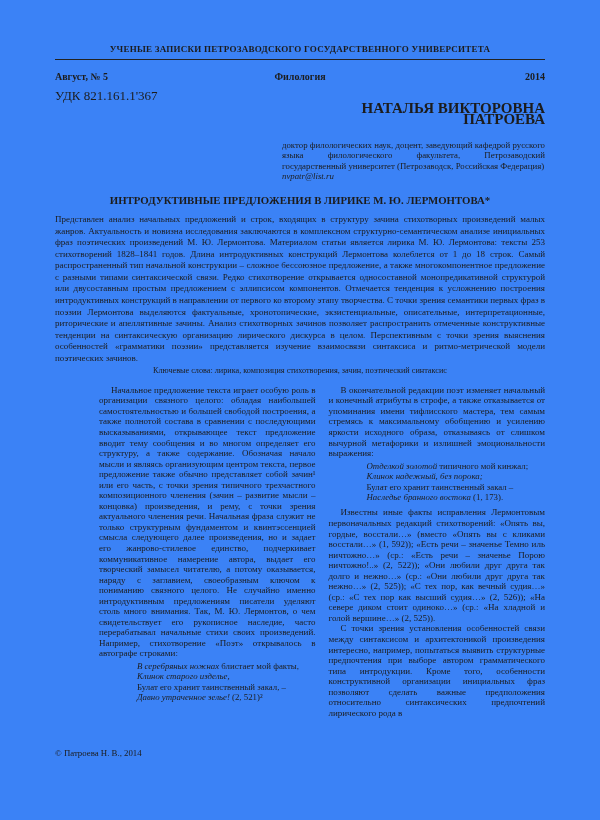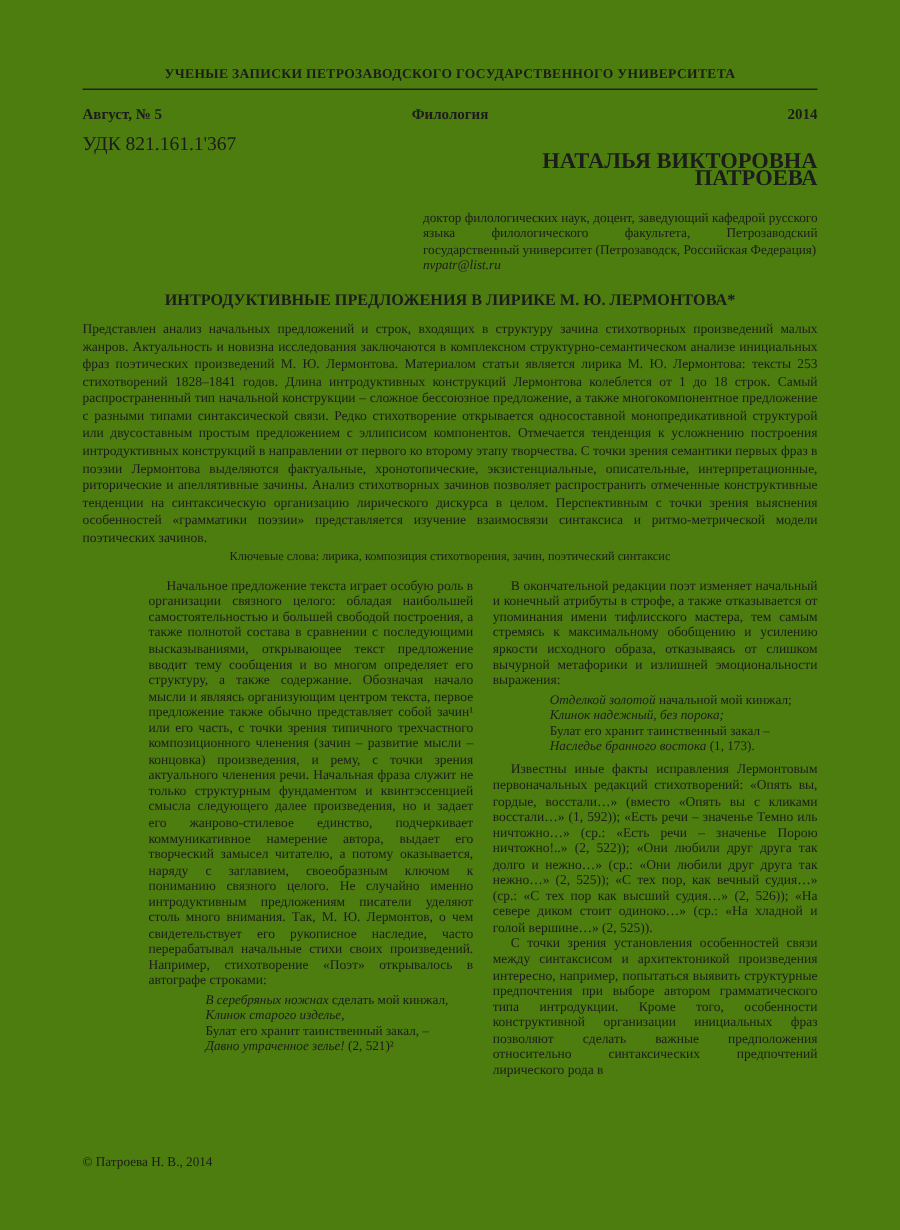--- a/index.html
+++ b/index.html
@@ -1,21 +1,21 @@
 <!DOCTYPE html>
 <html lang="ru"><head>
 <meta charset="utf-8">
 <style>
   html,body{margin:0;padding:0;background:#ffffff;}
   .page{
     position:relative;
     width:600px;height:820px;
     box-sizing:border-box;
     padding:44px 55px 0 55px;
-    background:#4d7c0f;
+    background:#3b82f6;
     color:#1c1c1c;
     font-family:"Liberation Serif","DejaVu Serif",serif;
     overflow:hidden;
   }
   .jheader{font-size:9px;font-weight:bold;text-align:center;letter-spacing:.25px;line-height:10px;}
   .hrule{border-bottom:1px solid #222;margin-top:5px;}
   .issue-row{display:flex;margin-top:11px;font-weight:bold;font-size:10px;line-height:11px;gap:44px;}
   .issue-row .cell{flex:1;}
   .issue-row .c-mid{text-align:center;}
   .issue-row .c-right{text-align:right;}
@@ -26,21 +26,21 @@
   .author-email{font-size:8.8px;font-style:italic;line-height:10.3px;}
   .title{font-size:10.8px;font-weight:bold;text-align:center;margin:13px 0 0 0;line-height:12px;}
   .abstract{font-size:9px;line-height:11.55px;text-align:justify;margin:8px 0 0 0;}
   .keywords{font-size:8.2px;line-height:9.5px;margin:2px 0 0 0;text-align:center;}
   .columns{display:flex;gap:13px;margin-top:9px;margin-left:44px;}
   .col{flex:1;min-width:0;font-size:9px;line-height:10.55px;text-align:justify;}
   .bp{margin:0;text-indent:12px;}
   .poem{margin:2px 0 5px 38px;font-size:8.8px;line-height:10.45px;text-align:left;}
   .poem-line{white-space:normal;}
   .it{font-style:italic;}
-  .copyright{position:absolute;left:55px;top:769px;font-size:8.8px;line-height:10px;}
+  .copyright{position:absolute;left:55px;top:748px;font-size:8.8px;line-height:10px;}
 </style>
 </head>
 <body>
 
 <div class="page">
 
   <div class="jheader">УЧЕНЫЕ ЗАПИСКИ ПЕТРОЗАВОДСКОГО ГОСУДАРСТВЕННОГО УНИВЕРСИТЕТА</div>
   <div class="hrule"></div>
 
   <div class="issue-row">
@@ -60,31 +60,31 @@
   <h1 class="title">ИНТРОДУКТИВНЫЕ ПРЕДЛОЖЕНИЯ В ЛИРИКЕ М. Ю. ЛЕРМОНТОВА*</h1>
 
   <p class="abstract">Представлен анализ начальных предложений и строк, входящих в структуру зачина стихотворных произведений малых жанров. Актуальность и новизна исследования заключаются в комплексном структурно-семантическом анализе инициальных фраз поэтических произведений М. Ю. Лермонтова. Материалом статьи является лирика М. Ю. Лермонтова: тексты 253 стихотворений 1828–1841 годов. Длина интродуктивных конструкций Лермонтова колеблется от 1 до 18 строк. Самый распространенный тип начальной конструкции – сложное бессоюзное предложение, а также многокомпонентное предложение с разными типами синтаксической связи. Редко стихотворение открывается односоставной монопредикативной структурой или двусоставным простым предложением с эллипсисом компонентов. Отмечается тенденция к усложнению построения интродуктивных конструкций в направлении от первого ко второму этапу творчества. С точки зрения семантики первых фраз в поэзии Лермонтова выделяются фактуальные, хронотопические, экзистенциальные, описательные, интерпретационные, риторические и апеллятивные зачины. Анализ стихотворных зачинов позволяет распространить отмеченные конструктивные тенденции на синтаксическую организацию лирического дискурса в целом. Перспективным с точки зрения выяснения особенностей «грамматики поэзии» представляется изучение взаимосвязи синтаксиса и ритмо-метрической модели поэтических зачинов.</p>
   <p class="keywords">Ключевые слова: лирика, композиция стихотворения, зачин, поэтический синтаксис</p>
 
   <div class="columns">
 
     <div class="col">
       <p class="bp">Начальное предложение текста играет особую роль в организации связного целого: обладая наибольшей самостоятельностью и большей свободой построения, а также полнотой состава в сравнении с последующими высказываниями, открывающее текст предложение вводит тему сообщения и во многом определяет его структуру, а также содержание. Обозначая начало мысли и являясь организующим центром текста, первое предложение также обычно представляет собой зачин¹ или его часть, с точки зрения типичного трехчастного композиционного членения (зачин – развитие мысли – концовка) произведения, и рему, с точки зрения актуального членения речи. Начальная фраза служит не только структурным фундаментом и квинтэссенцией смысла следующего далее произведения, но и задает его жанрово-стилевое единство, подчеркивает коммуникативное намерение автора, выдает его творческий замысел читателю, а потому оказывается, наряду с заглавием, своеобразным ключом к пониманию связного целого. Не случайно именно интродуктивным предложениям писатели уделяют столь много внимания. Так, М. Ю. Лермонтов, о чем свидетельствует его рукописное наследие, часто перерабатывал начальные стихи своих произведений. Например, стихотворение «Поэт» открывалось в автографе строками:</p>
       <div class="poem">
-        <div class="poem-line"><span class="it">В серебряных ножнах </span><span>сделать мой кинжал,</span></div>
+        <div class="poem-line"><span class="it">В серебряных ножнах </span><span>блистает мой факты,</span></div>
         <div class="poem-line"><span class="it">Клинок старого изделье,</span><span></span></div>
         <div class="poem-line"><span class="it"></span><span>Булат его хранит таинственный закал, –</span></div>
         <div class="poem-line"><span class="it">Давно утраченное зелье! </span><span>(2, 521)²</span></div>
       </div>
     </div>
 
     <div class="col">
       <p class="bp">В окончательной редакции поэт изменяет начальный и конечный атрибуты в строфе, а также отказывается от упоминания имени тифлисского мастера, тем самым стремясь к максимальному обобщению и усилению яркости исходного образа, отказываясь от слишком вычурной метафорики и излишней эмоциональности выражения:</p>
       <div class="poem">
-        <div class="poem-line"><span class="it">Отделкой золотой </span><span>начальной мой кинжал;</span></div>
+        <div class="poem-line"><span class="it">Отделкой золотой </span><span>типичного мой кинжал;</span></div>
         <div class="poem-line"><span class="it">Клинок надежный, без порока;</span><span></span></div>
         <div class="poem-line"><span class="it"></span><span>Булат его хранит таинственный закал –</span></div>
         <div class="poem-line"><span class="it">Наследье бранного востока </span><span>(1, 173).</span></div>
       </div>
       <p class="bp">Известны иные факты исправления Лермонтовым первоначальных редакций стихотворений: «Опять вы, гордые, восстали…» (вместо «Опять вы с кликами восстали…» (1, 592)); «Есть речи – значенье Темно иль ничтожно…» (ср.: «Есть речи – значенье Порою ничтожно!..» (2, 522)); «Они любили друг друга так долго и нежно…» (ср.: «Они любили друг друга так нежно…» (2, 525)); «С тех пор, как вечный судия…» (ср.: «С тех пор как высший судия…» (2, 526)); «На севере диком стоит одиноко…» (ср.: «На хладной и голой вершине…» (2, 525)).</p>
       <p class="bp">С точки зрения установления особенностей связи между синтаксисом и архитектоникой произведения интересно, например, попытаться выявить структурные предпочтения при выборе автором грамматического типа интродукции. Кроме того, особенности конструктивной организации инициальных фраз позволяют сделать важные предположения относительно синтаксических предпочтений лирического рода в</p>
     </div>
 
   </div>
 

